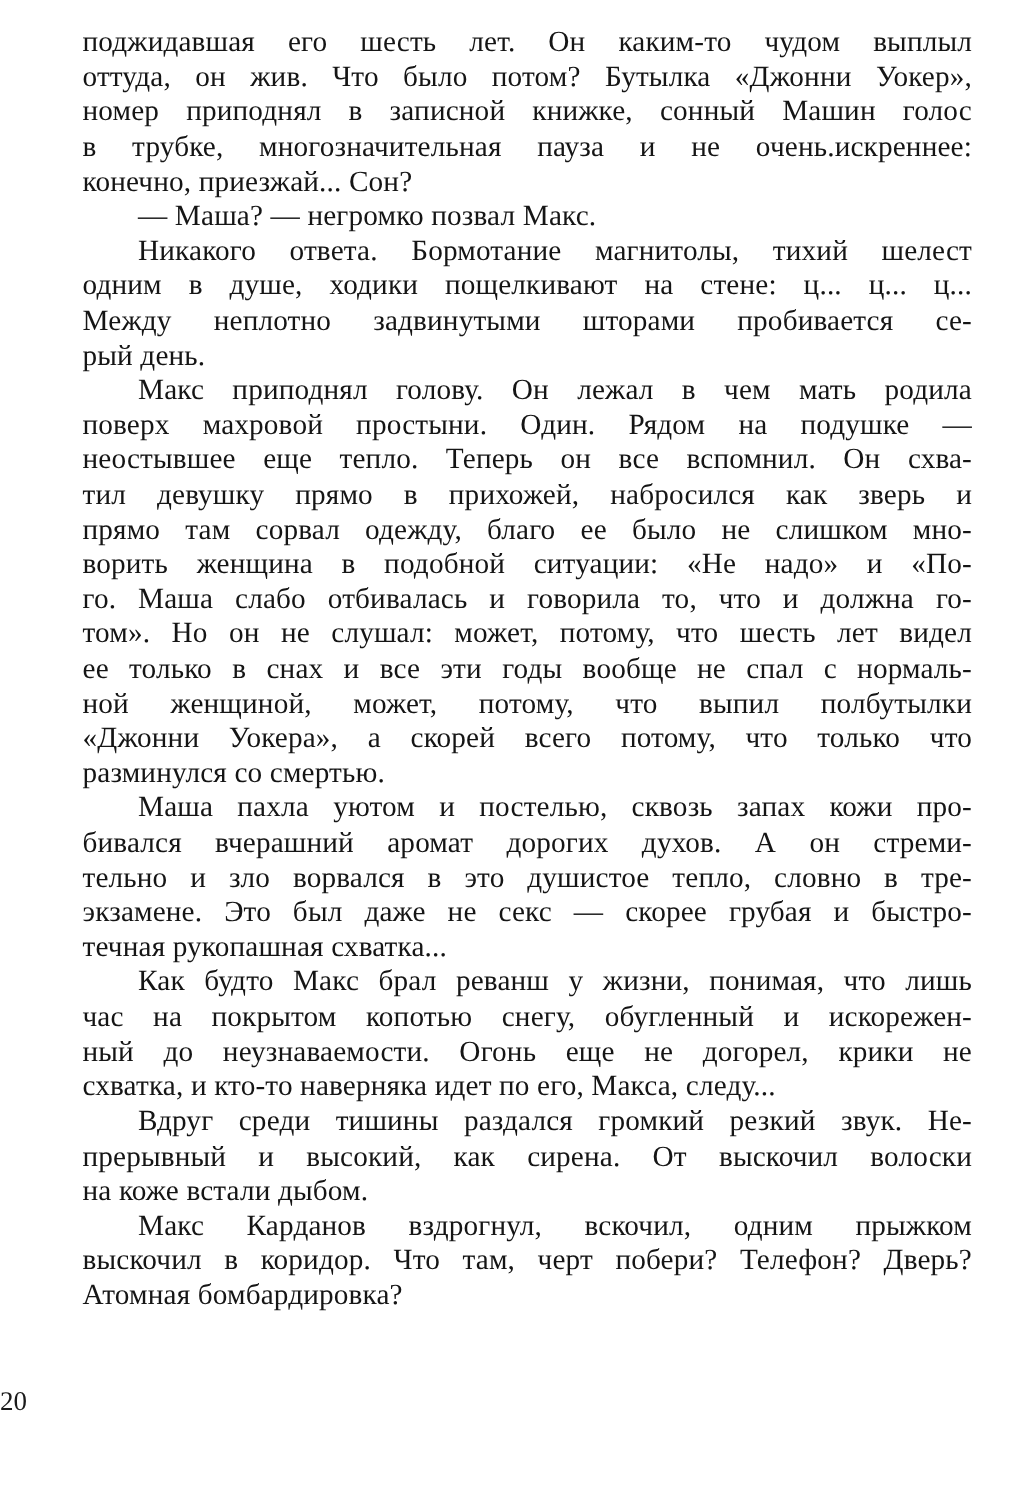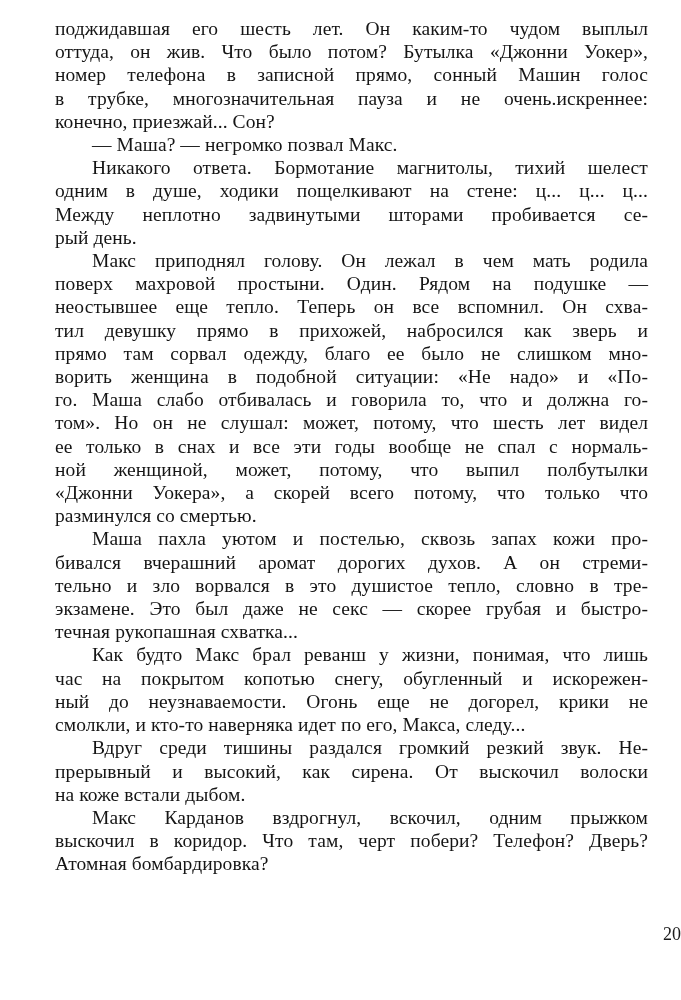--- a/index.html
+++ b/index.html
@@ -38,34 +38,34 @@
   }
   .para.indent .line:first-child {
     text-indent: 37px;
     text-align: center;
   }
   .page-number {
     position: absolute;
     top: 924px;
     left: 0;
     width: 681px;
-    text-align: right;
+    text-align: left;
     font-size: 18px;
     color: #1a1a1a;
   }
 </style>
 </head>
 <body>
 
 <div class="page">
   <div class="text-block">
       <div class="para">
         <div class="line">поджидавшая его шесть лет. Он каким-то чудом выплыл</div>
         <div class="line">оттуда, он жив. Что было потом? Бутылка «Джонни Уокер»,</div>
-        <div class="line">номер телефона в записной прямо, сонный Машин голос</div>
+        <div class="line">номер приподнял в записной книжке, сонный Машин голос</div>
         <div class="line">в трубке, многозначительная пауза и не очень.искреннее:</div>
         <div class="line last">конечно, приезжай... Сон?</div>
       </div>
       <div class="para indent">
         <div class="line last">— Маша? — негромко позвал Макс.</div>
       </div>
       <div class="para indent">
         <div class="line">Никакого ответа. Бормотание магнитолы, тихий шелест</div>
         <div class="line">одним в душе, ходики пощелкивают на стене: ц... ц... ц...</div>
         <div class="line">Между неплотно задвинутыми шторами пробивается се-</div>
@@ -89,21 +89,21 @@
         <div class="line">Маша пахла уютом и постелью, сквозь запах кожи про-</div>
         <div class="line">бивался вчерашний аромат дорогих духов. А он стреми-</div>
         <div class="line">тельно и зло ворвался в это душистое тепло, словно в тре-</div>
         <div class="line">экзамене. Это был даже не секс — скорее грубая и быстро-</div>
         <div class="line last">течная рукопашная схватка...</div>
       </div>
       <div class="para indent">
         <div class="line">Как будто Макс брал реванш у жизни, понимая, что лишь</div>
         <div class="line">час на покрытом копотью снегу, обугленный и искорежен-</div>
         <div class="line">ный до неузнаваемости. Огонь еще не догорел, крики не</div>
-        <div class="line last">смолкли, и кто-то наверняка идет по его, Макса, следу...</div>
+        <div class="line last">схватка, и кто-то наверняка идет по его, Макса, следу...</div>
       </div>
       <div class="para indent">
         <div class="line">Вдруг среди тишины раздался громкий резкий звук. Не-</div>
         <div class="line">прерывный и высокий, как сирена. От выскочил волоски</div>
         <div class="line last">на коже встали дыбом.</div>
       </div>
       <div class="para indent">
         <div class="line">Макс Карданов вздрогнул, вскочил, одним прыжком</div>
         <div class="line">выскочил в коридор. Что там, черт побери? Телефон? Дверь?</div>
         <div class="line last">Атомная бомбардировка?</div>

